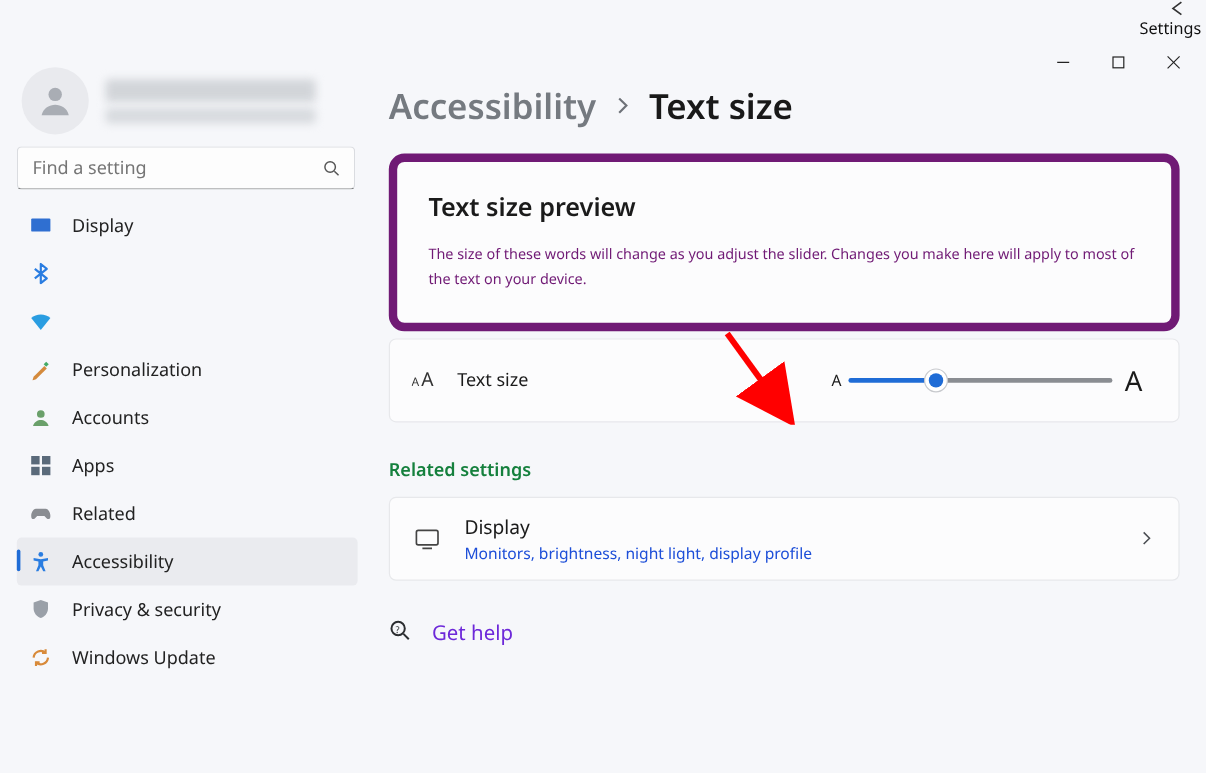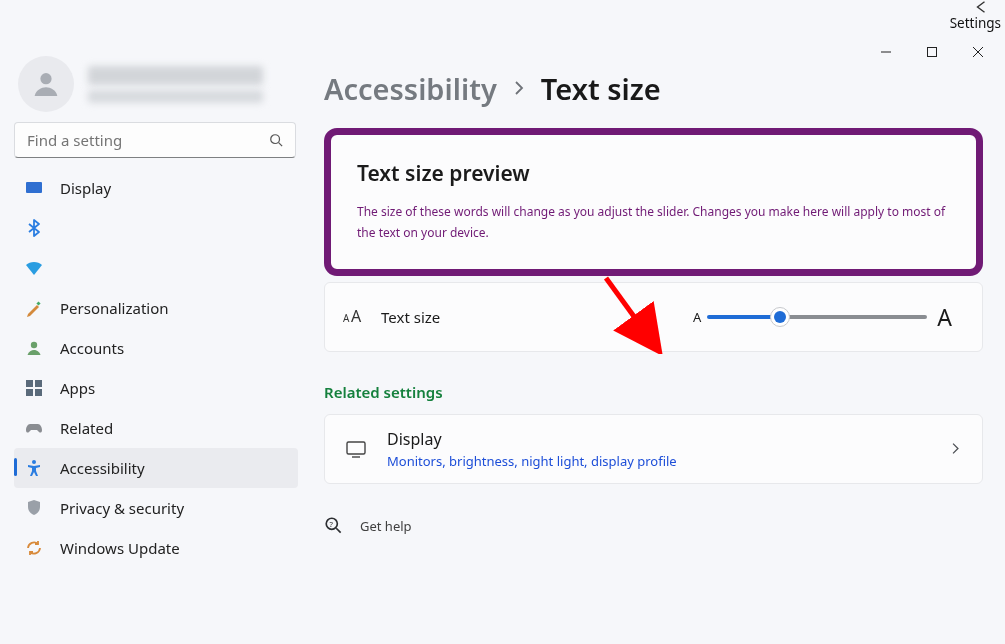--- a/index.html
+++ b/index.html
@@ -75,21 +75,21 @@
   .related-icon { width:22px; height:22px; margin-right:20px; display:flex; align-items:center; justify-content:center; color:#444; }
   .related-text { flex:1; }
   .related-title { font-size:16px; color:#1b1b1b; }
   .related-sub { font-size:13px; color:#1d4ed8; margin-top:2px; }
   .related-chevron { color:#4c4f54; }
   .related-chevron svg { width:13px; height:13px; }
 
   
   .help-link { display:flex; align-items:center; height:28px; margin-bottom:10px; }
   .help-icon { width:20px; height:20px; margin-right:16px; display:flex; align-items:center; justify-content:center; color:#2c2e31; }
-  .help-text { color:#404040; font-size:13px; }
+  .help-text { color:#6d28d9; font-size:17px; }
 
   
   .arrow-annot { position:absolute; left:598px; top:272px; width:72px; height:82px; pointer-events:none; }
   .arrow-annot svg { width:100%; height:100%; }
 </style>
 </head>
 <body>
 
 <div class="titlebar">
   <div class="back-btn">

